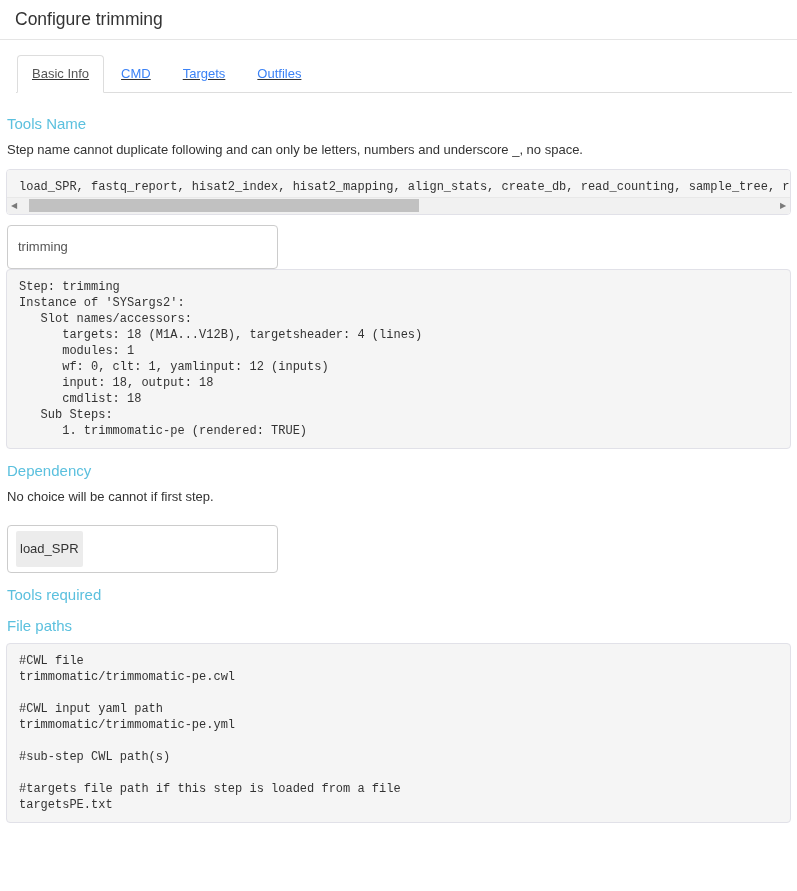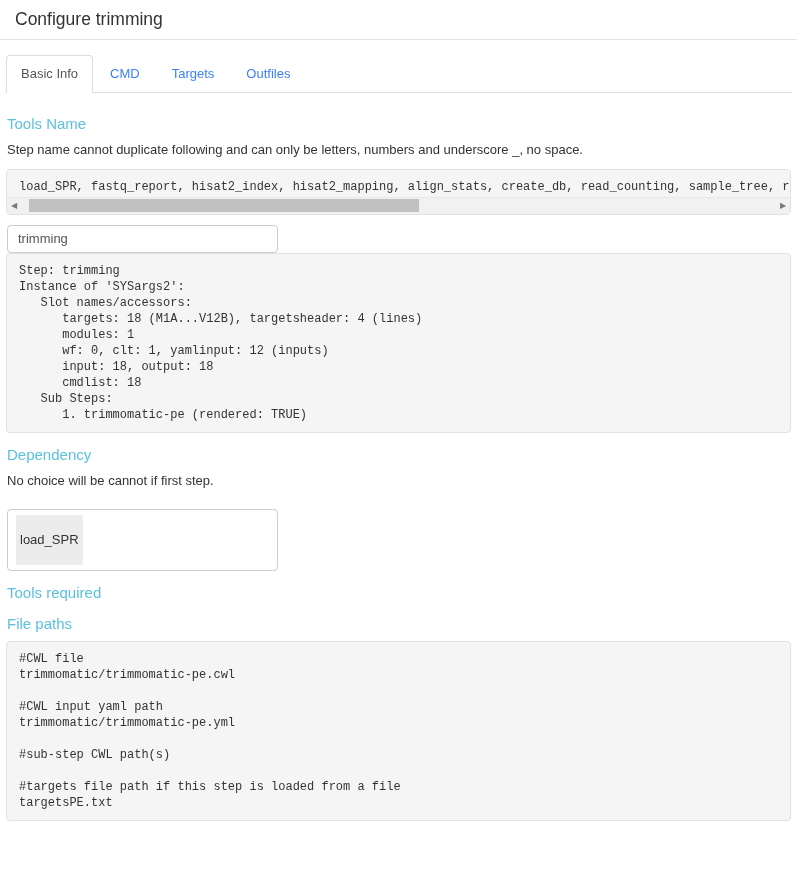--- a/index.html
+++ b/index.html
@@ -28,21 +28,22 @@
   .modal-title {
     font-size: 17.5px;
     font-weight: normal;
     color: #333333;
     line-height: 1.4;
     margin: 0;
   }
 
   
   .tabs-wrap {
-    padding: 15px 5px 0 5px;
+    padding: 15px 5px 0 16px;
+    text-decoration: underline;
   }
   .nav-tabs {
     display: flex;
     align-items: flex-end;
     list-style: none;
     margin: 0;
     padding: 0 0 0 1px;
     border-bottom: 1px solid #dddddd;
   }
   .nav-tab {
@@ -146,21 +147,21 @@
     width: 390px;
     height: 13px;
     background: #c1c1c1;
   }
 
   
   .form-control {
     display: block;
     box-sizing: border-box;
     width: 271px;
-    height: 28px;
+    height: 44px;
     padding: 6px 10px;
     font-size: 13px;
     font-family: "Liberation Sans", sans-serif;
     line-height: 1.42;
     color: #555555;
     background-color: #ffffff;
     border: 1px solid #cccccc;
     border-radius: 4px;
     outline: none;
   }
@@ -177,21 +178,21 @@
     display: flex;
     align-items: center;
     cursor: pointer;
   }
   .chip {
     display: inline-block;
     background: #ececec;
     color: #333333;
     font-size: 13px;
     line-height: 18px;
-    padding: 16px 4px;
+    padding: 9px 4px;
     border-radius: 2px;
     font-family: "Liberation Sans", sans-serif;
   }
 
   .field-row { margin: 0 0 0 1px; }
   .spacer-sm { height: 10px; }
 </style>
 </head>
 <body>
 

